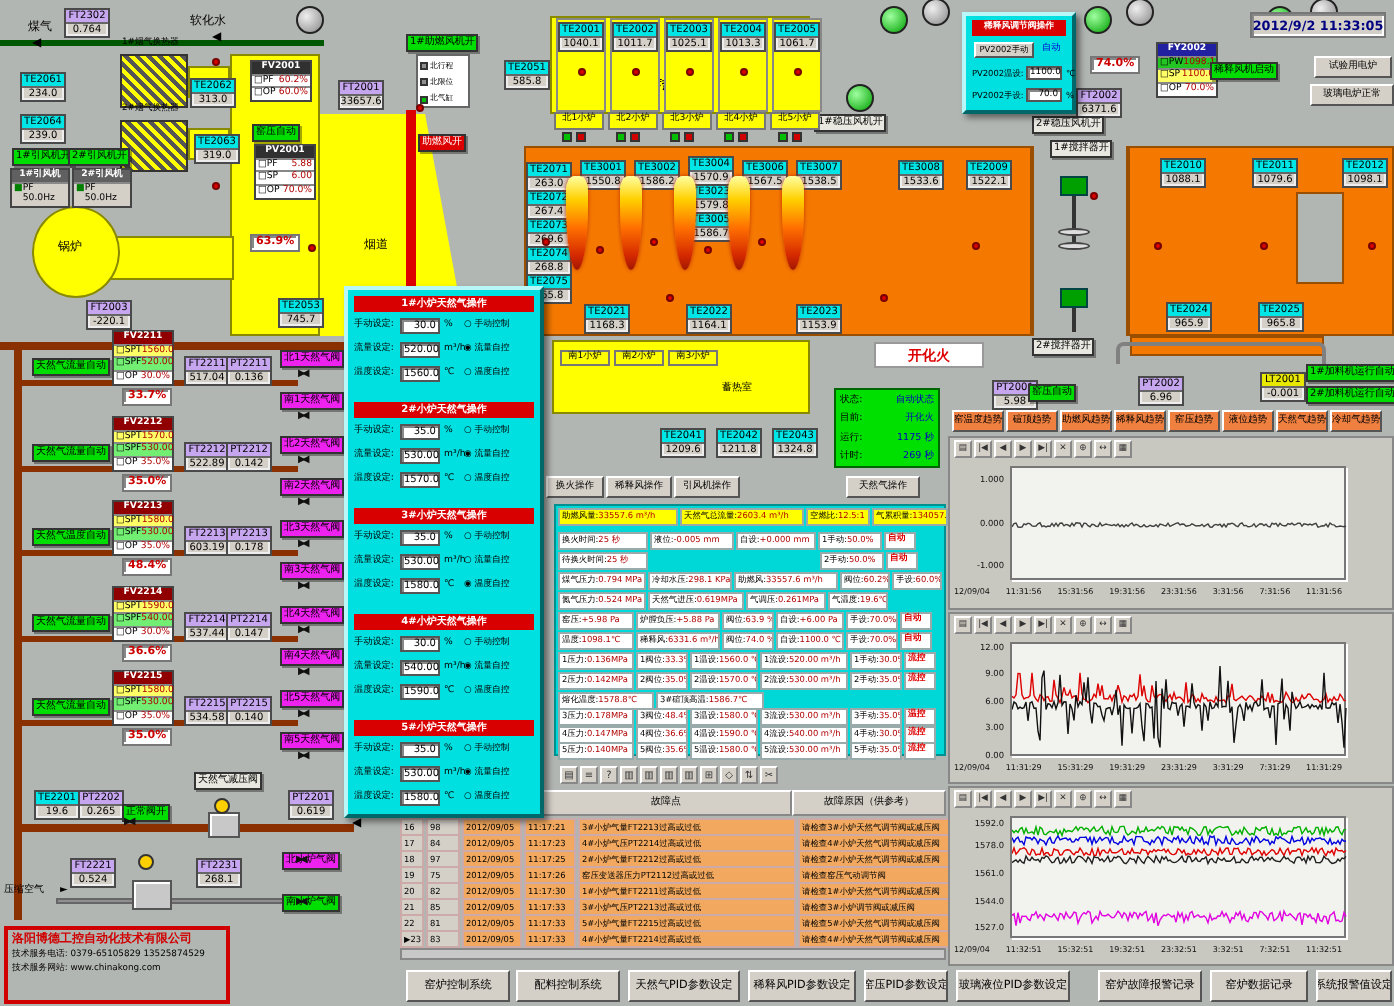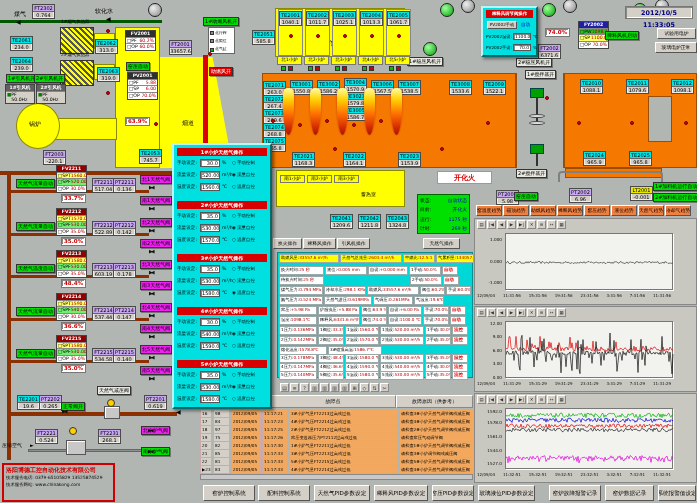--- a/index.html
+++ b/index.html
@@ -993,21 +993,21 @@
           <span>15:32:51</span>
           <span>19:32:51</span>
           <span>23:32:51</span>
           <span>3:32:51</span>
           <span>7:32:51</span>
           <span>11:32:51</span>
         </div>
       </div>
     </div>
 
-  <div class="shp" style="left:625px;top:6px;width:68px;height:13px;background:#d4d0c8;border:1px solid #777;box-shadow:1px 1px 0 #888 inset,-1px -1px 0 #fff inset;color:#000080;font-weight:bold;font-size:6.4px;text-align:center;line-height:12px;">2012/10/5 11:33:05</div>
+  <div class="shp" style="left:625px;top:6px;width:68px;height:13px;background:#d4d0c8;border:1px solid #777;box-shadow:1px 1px 0 #888 inset,-1px -1px 0 #fff inset;color:#000080;font-weight:bold;font-size:6.4px;text-align:center;line-height:12px;">2012/9/2 11:33:05</div>
 
   <div class="shp" style="left:437px;top:171px;width:55px;height:13px;background:#fff;border:1px solid #999;color:#dd0000;font-weight:bold;font-size:7px;text-align:center;line-height:12px;">开化火</div>
 
   <div class="shp" style="left:2px;top:463px;width:113px;height:39px;border:2px solid #d00000;background:#b2b6b2;padding:1px 2px;">
     <div style="color:#d00000;font-weight:bold;font-size:6px;line-height:1.4;white-space:nowrap;">洛阳博德工控自动化技术有限公司</div>
     <div style="color:#000;font-size:4.4px;line-height:1.6;white-space:nowrap;">技术服务电话: 0379-65105829  13525874529</div>
     <div style="color:#000;font-size:4.4px;line-height:1.6;white-space:nowrap;">技术服务网站: www.chinakong.com</div>
   </div>
 </div>
 

